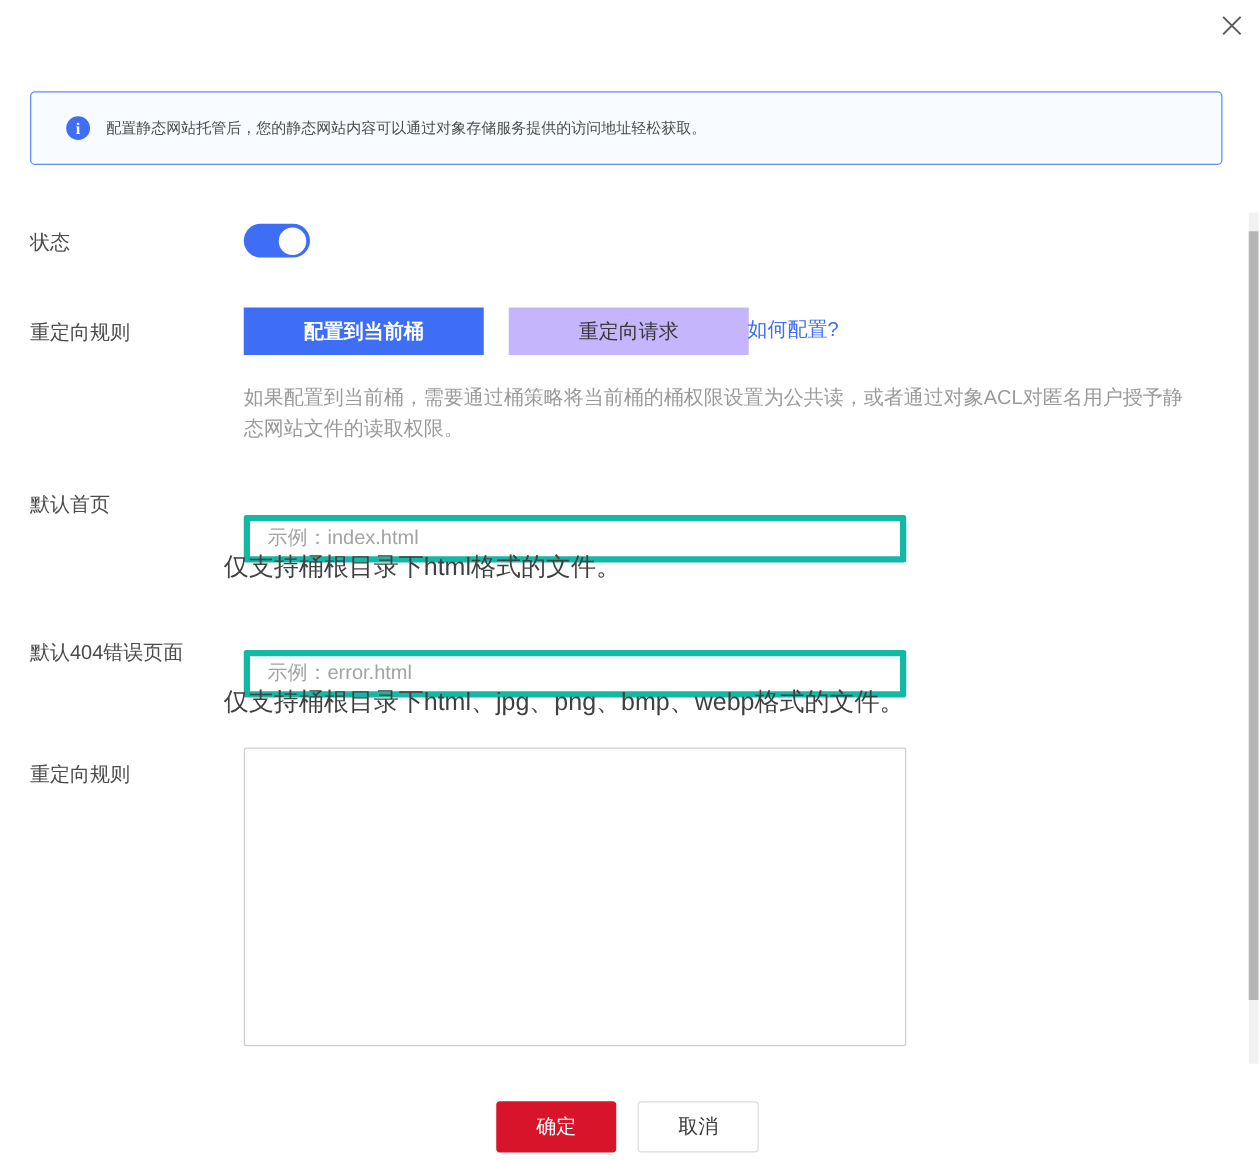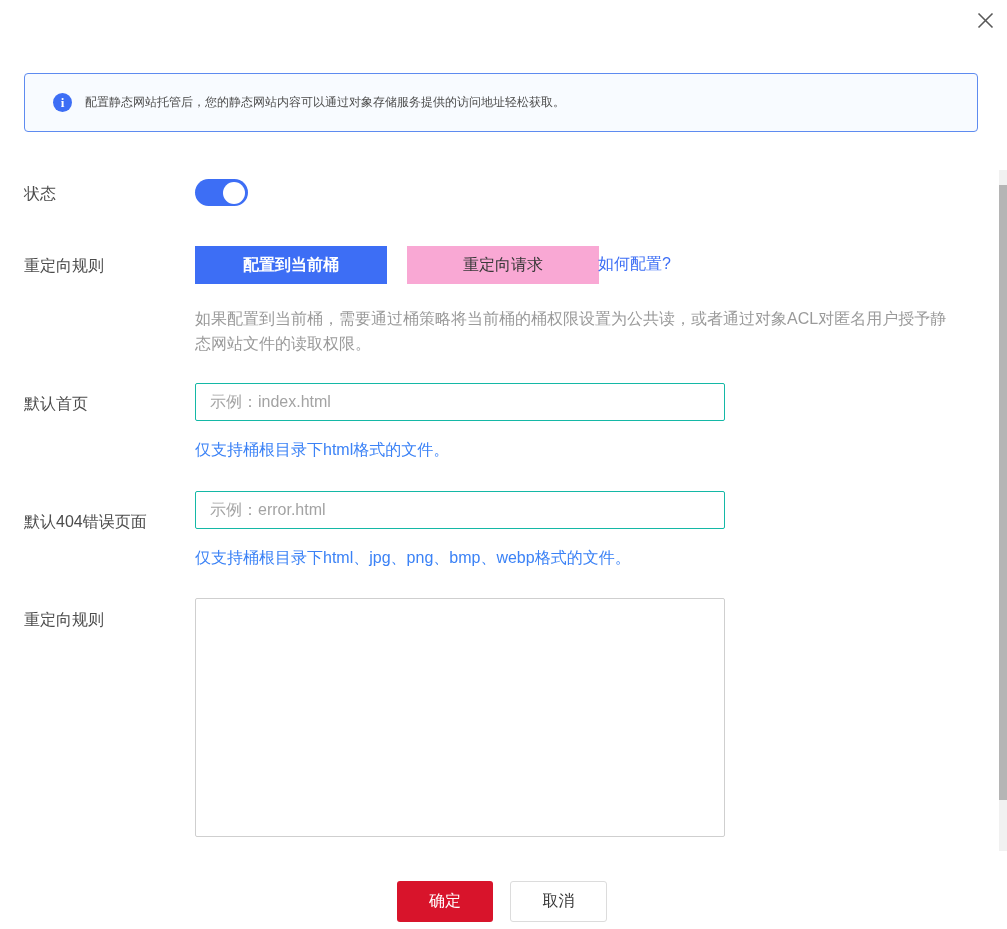--- a/index.html
+++ b/index.html
@@ -89,21 +89,21 @@
     left: 195px; top: 246px;
     display: flex;
     gap: 20px;
     justify-content: space-between;
   }
   .mode-tab {
     width: 192px; height: 38px;
     display: flex; align-items: center; justify-content: center;
     font-size: 16px;
     cursor: pointer;
-    background: #f9a8d4;
+    background: #c4b5fd;
     color: #383838;
   }
   .mode-tab.selected {
     background: #3d6ef5;
     color: #fff;
     font-weight: 700;
   }
   .help-link {
     position: absolute;
     left: 584px; top: 254px;
@@ -119,36 +119,37 @@
     width: 766px;
     font-size: 16px;
     line-height: 25px;
     color: #9a9a9a;
   }
 
   .text-input {
     position: absolute;
     left: 195px;
     width: 530px; height: 38px;
-    border: 1px solid #14b8a6;
+    border: 5px solid #14b8a6;
     border-radius: 2px;
     padding: 12px 14px;
     font-size: 16px;
     color: #333;
     font-family: "Liberation Sans", "DejaVu Sans", sans-serif;
     outline: none;
     background: #fff;
+    margin-top: 29px;
   }
   .text-input::placeholder { color: #a3a3a3; }
 
   .field-hint {
     position: absolute;
-    left: 195px;
-    font-size: 16px;
-    color: #3b82f6;
+    left: 179px;
+    font-size: 20px;
+    color: #404040;
   }
 
   .redirect-textarea {
     position: absolute;
     left: 195px; top: 598px;
     width: 530px; height: 239px;
     border: 1px solid #cfcfcf;
     border-radius: 2px;
     resize: none;
     outline: none;

